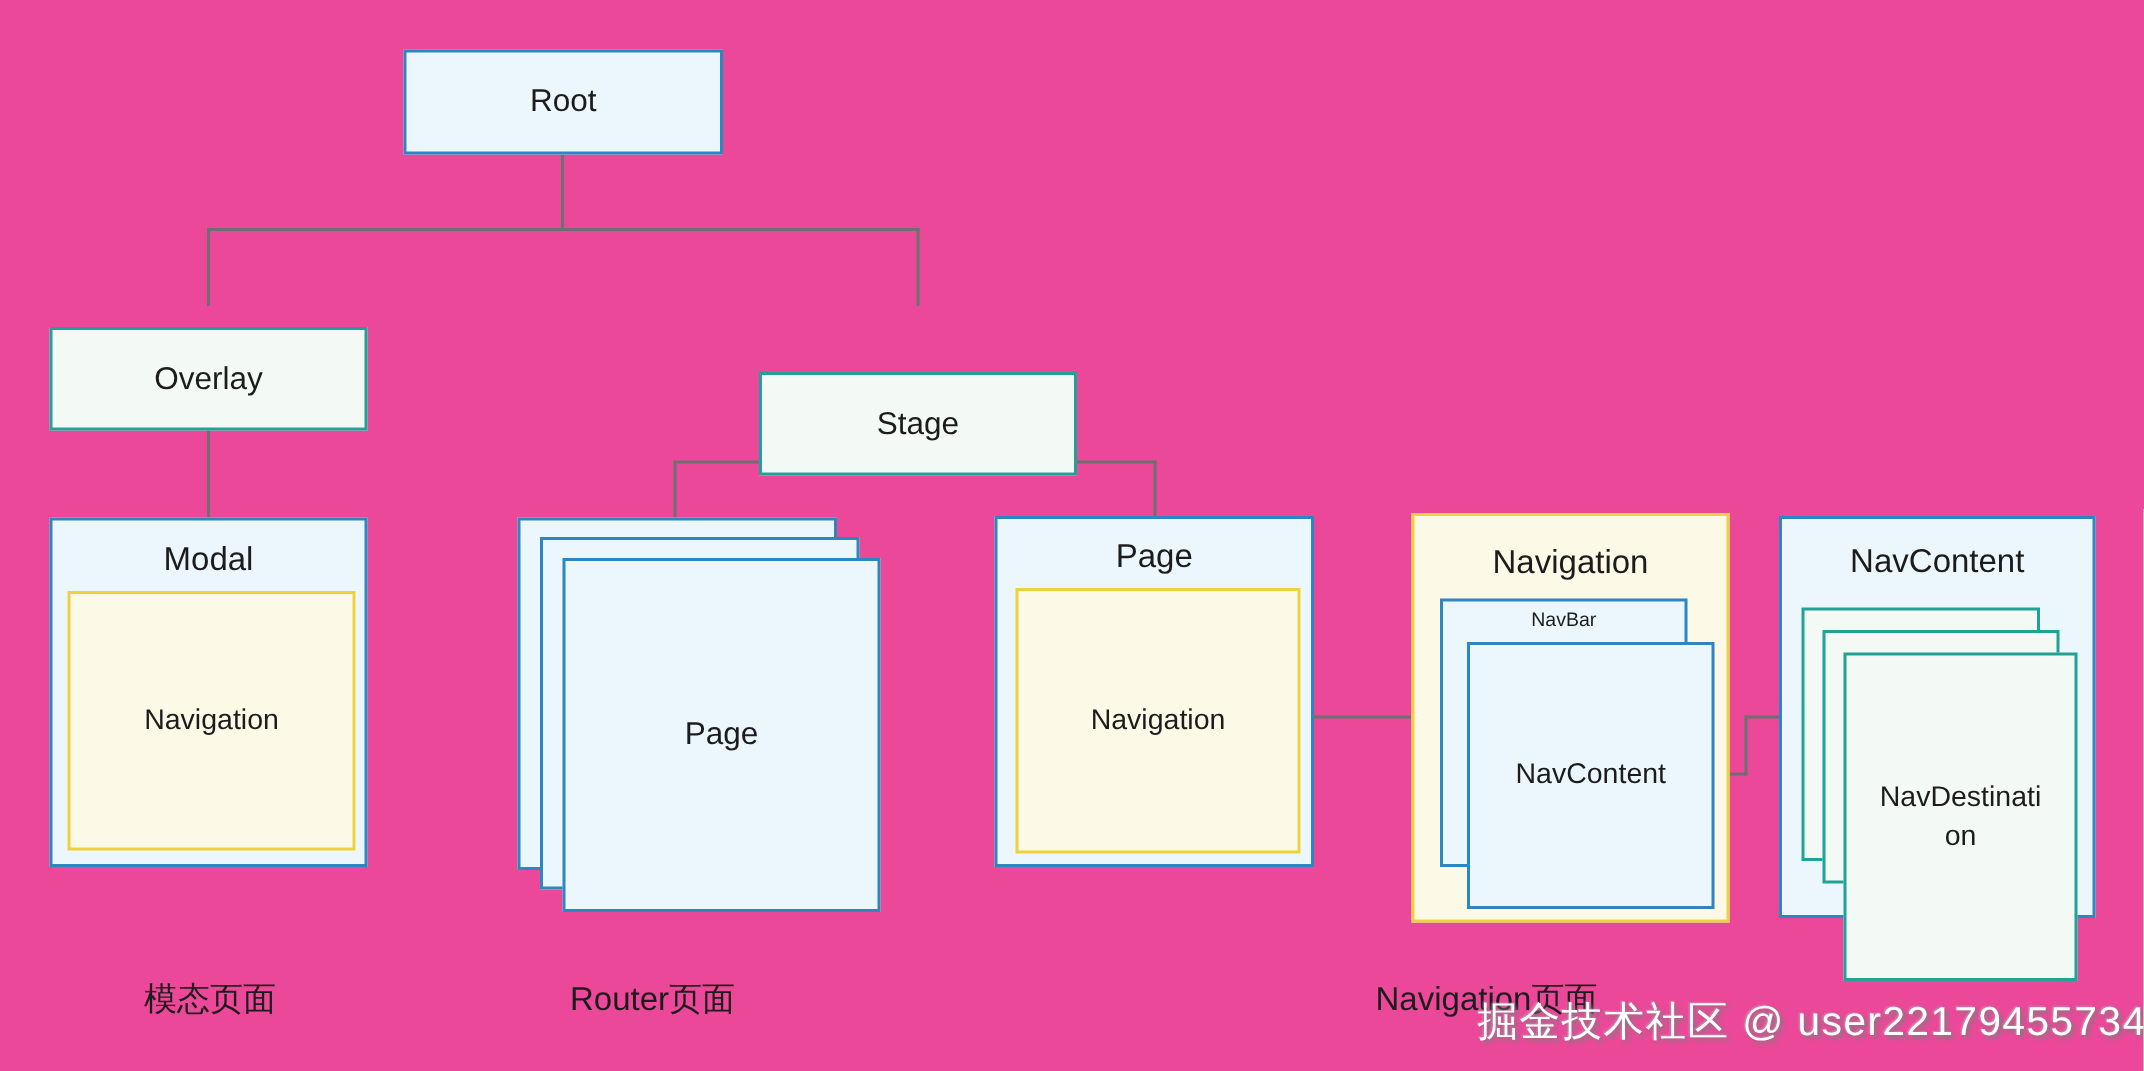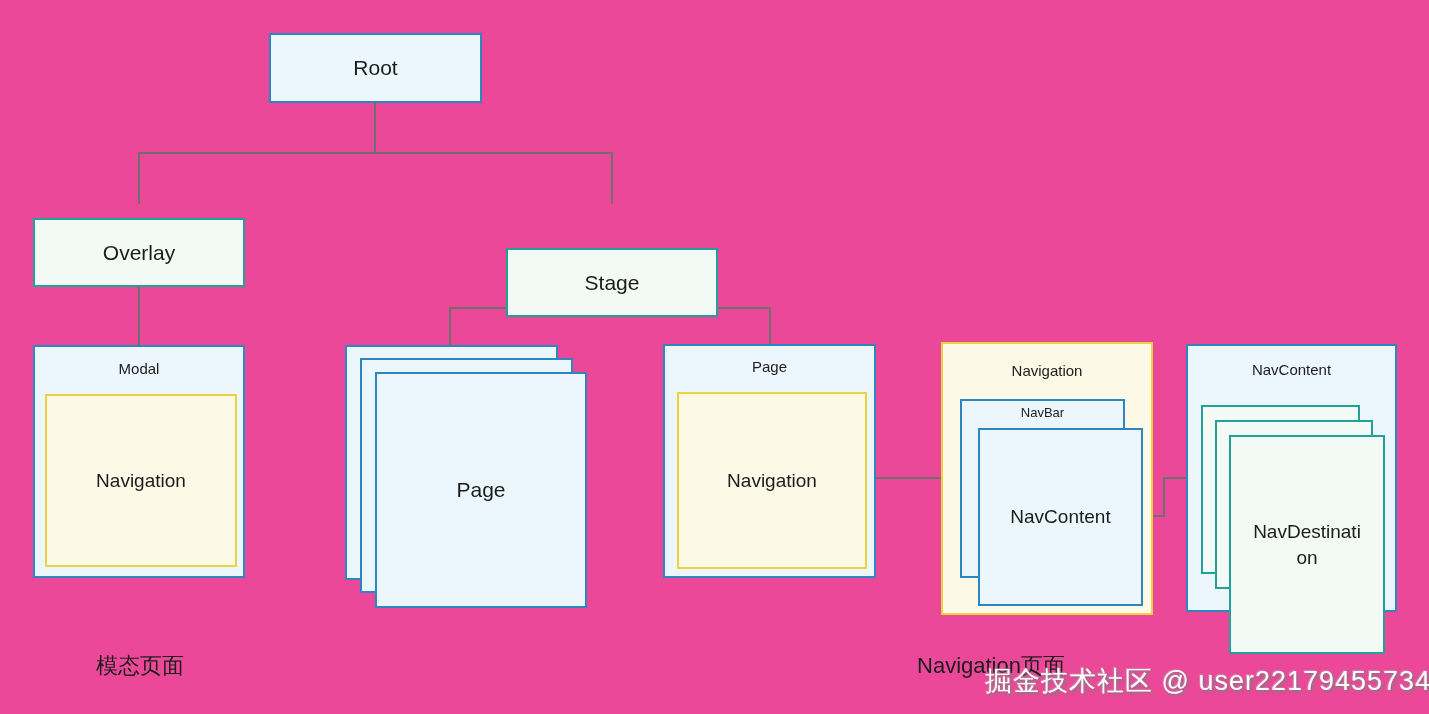--- a/index.html
+++ b/index.html
@@ -12,21 +12,21 @@
   .canvas{
     position:relative; width:1429px; height:714px; background:#ec4899;
     font-family:"Liberation Sans","DejaVu Sans",sans-serif; color:var(--text);
     overflow:hidden;
   }
   .box{position:absolute; box-sizing:border-box; border:2px solid;}
   .blue{border-color:var(--blue-border); background:var(--blue-fill);}
   .teal{border-color:var(--teal-border); background:var(--teal-fill);}
   .yellow{border-color:var(--yellow-border); background:var(--yellow-fill);}
   .center{display:flex; align-items:center; justify-content:center; text-align:center;}
-  .box-title{position:absolute; left:0; right:0; text-align:center; font-size:15px;}
+  .box-title{position:absolute; left:0; right:0; text-align:center; font-size:22px;}
   .lbl-lg{font-size:21px;}
   .lbl-md{font-size:19px;}
   .line{position:absolute; background:var(--connector);}
   .caption{position:absolute; font-size:22px; text-align:center; color:var(--text);}
   .watermark{
     position:absolute; font-size:27px; letter-spacing:1px; color:#ffffff;
     text-shadow:2px 2px 3px rgba(125,125,125,0.95), -1px -1px 1px rgba(190,190,190,0.45);
     white-space:nowrap; z-index:10;
   }
   .wrapword{word-break:break-all; line-height:1.35; padding:0 18px;}
@@ -95,17 +95,18 @@
   <div class="box blue" style="left:1186px;top:344px;width:211px;height:268px;">
     <div class="box-title" style="top:15px;">NavContent</div>
     <div class="box teal" style="left:13px;top:59px;width:159px;height:169px;"></div>
     <div class="box teal" style="left:27px;top:74px;width:158px;height:169px;"></div>
     <div class="box teal center lbl-md wrapword" style="left:41px;top:89px;width:156px;height:219px;">
       <span>NavDestination</span>
     </div>
   </div>
 
   <div class="caption" style="left:60px;top:651px;width:160px;">模态页面</div>
+  <div class="caption" style="left:355px;top:651px;width:160px;">Router页面</div>
   <div class="caption" style="left:901px;top:651px;width:180px;">Navigation页面</div>
 
   <div class="watermark" style="left:985px;top:663px;">掘金技术社区 @ user2217945573492</div>
 
 </div>
 
 </body></html>

